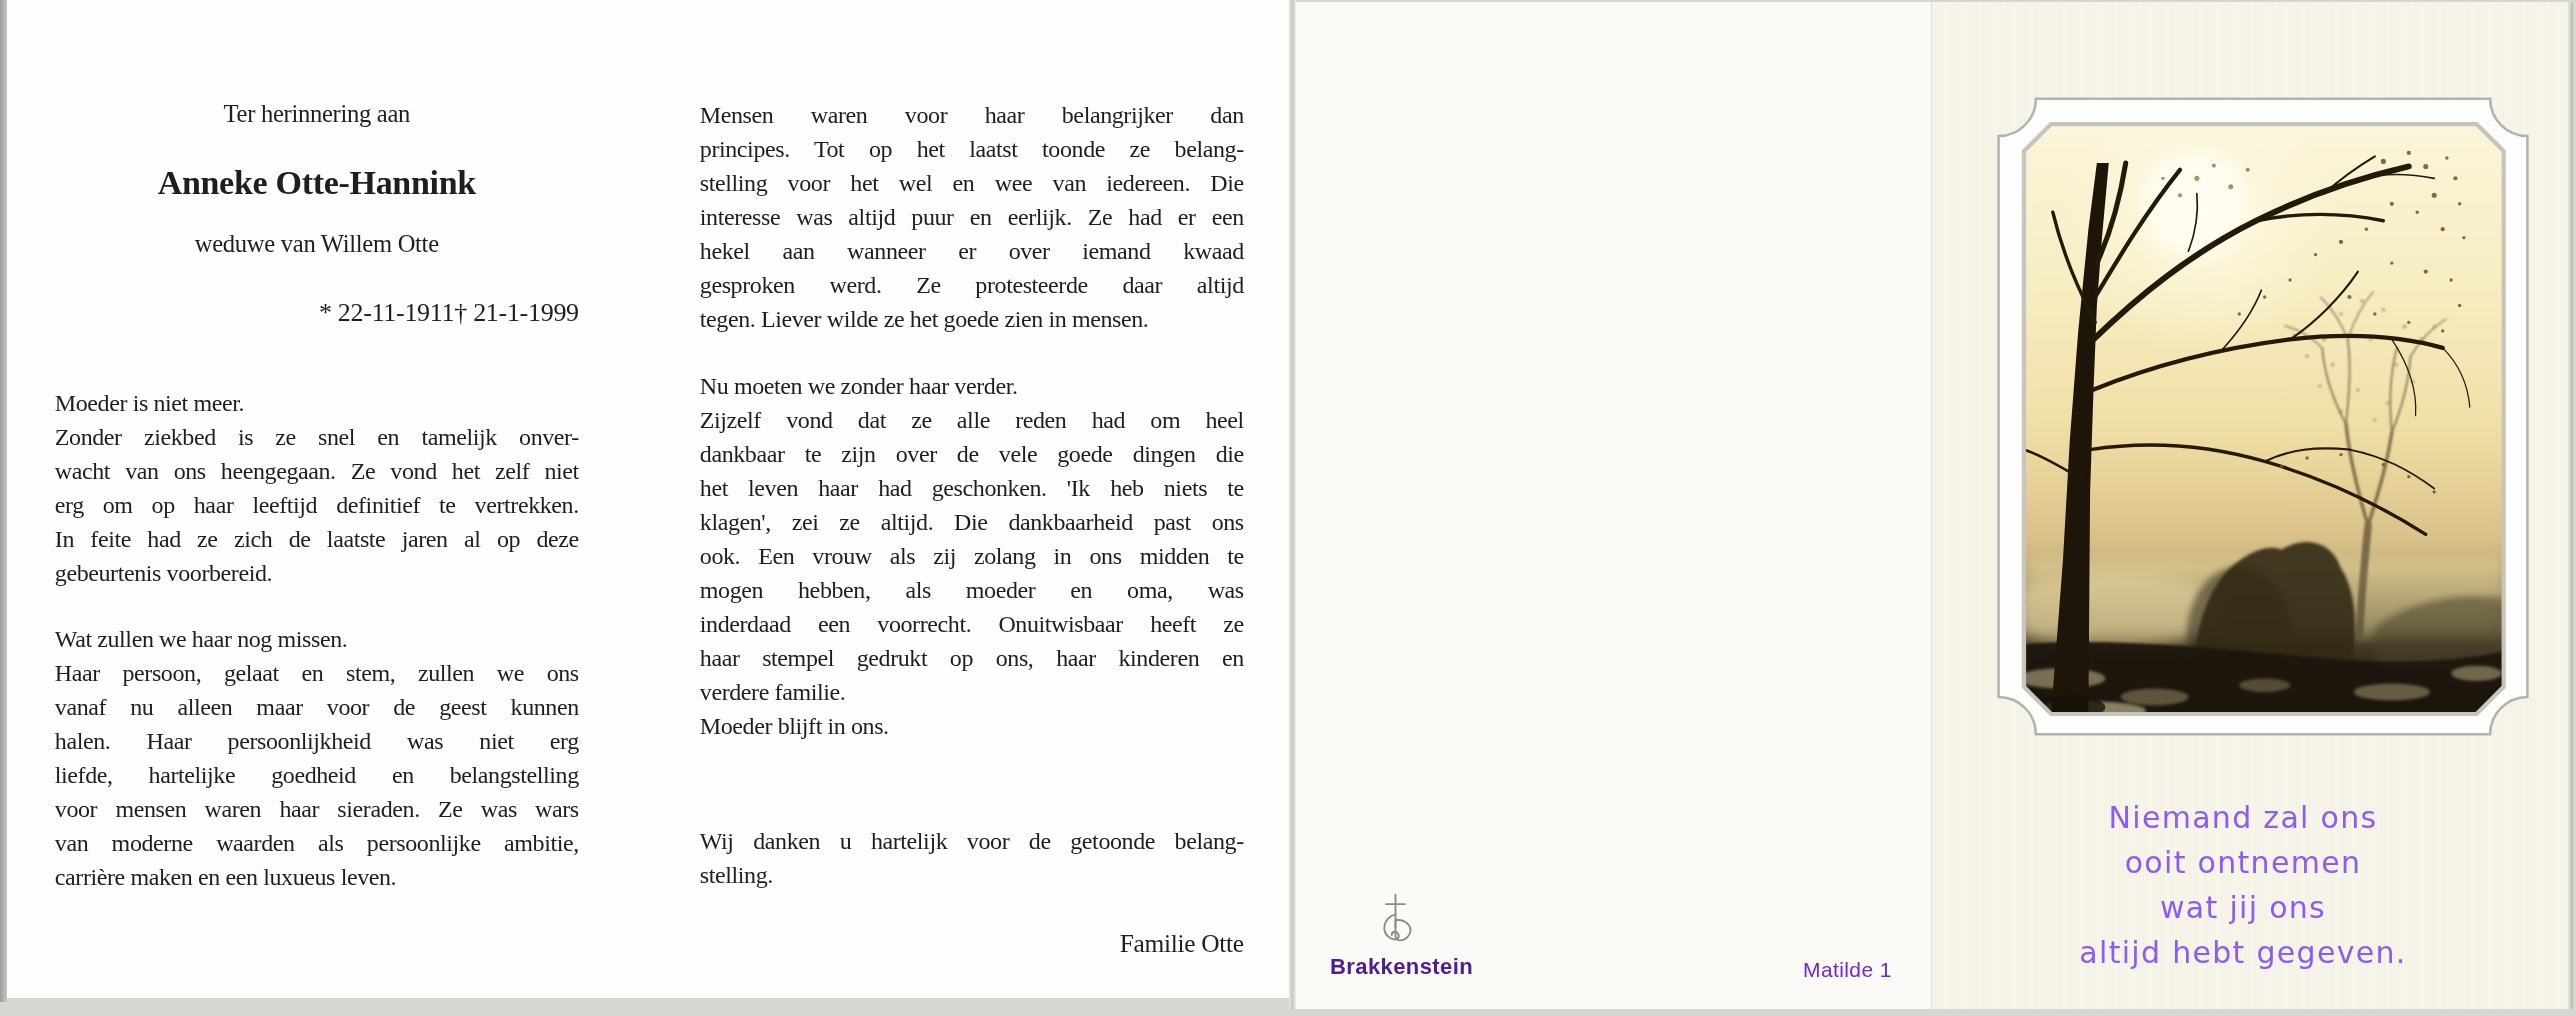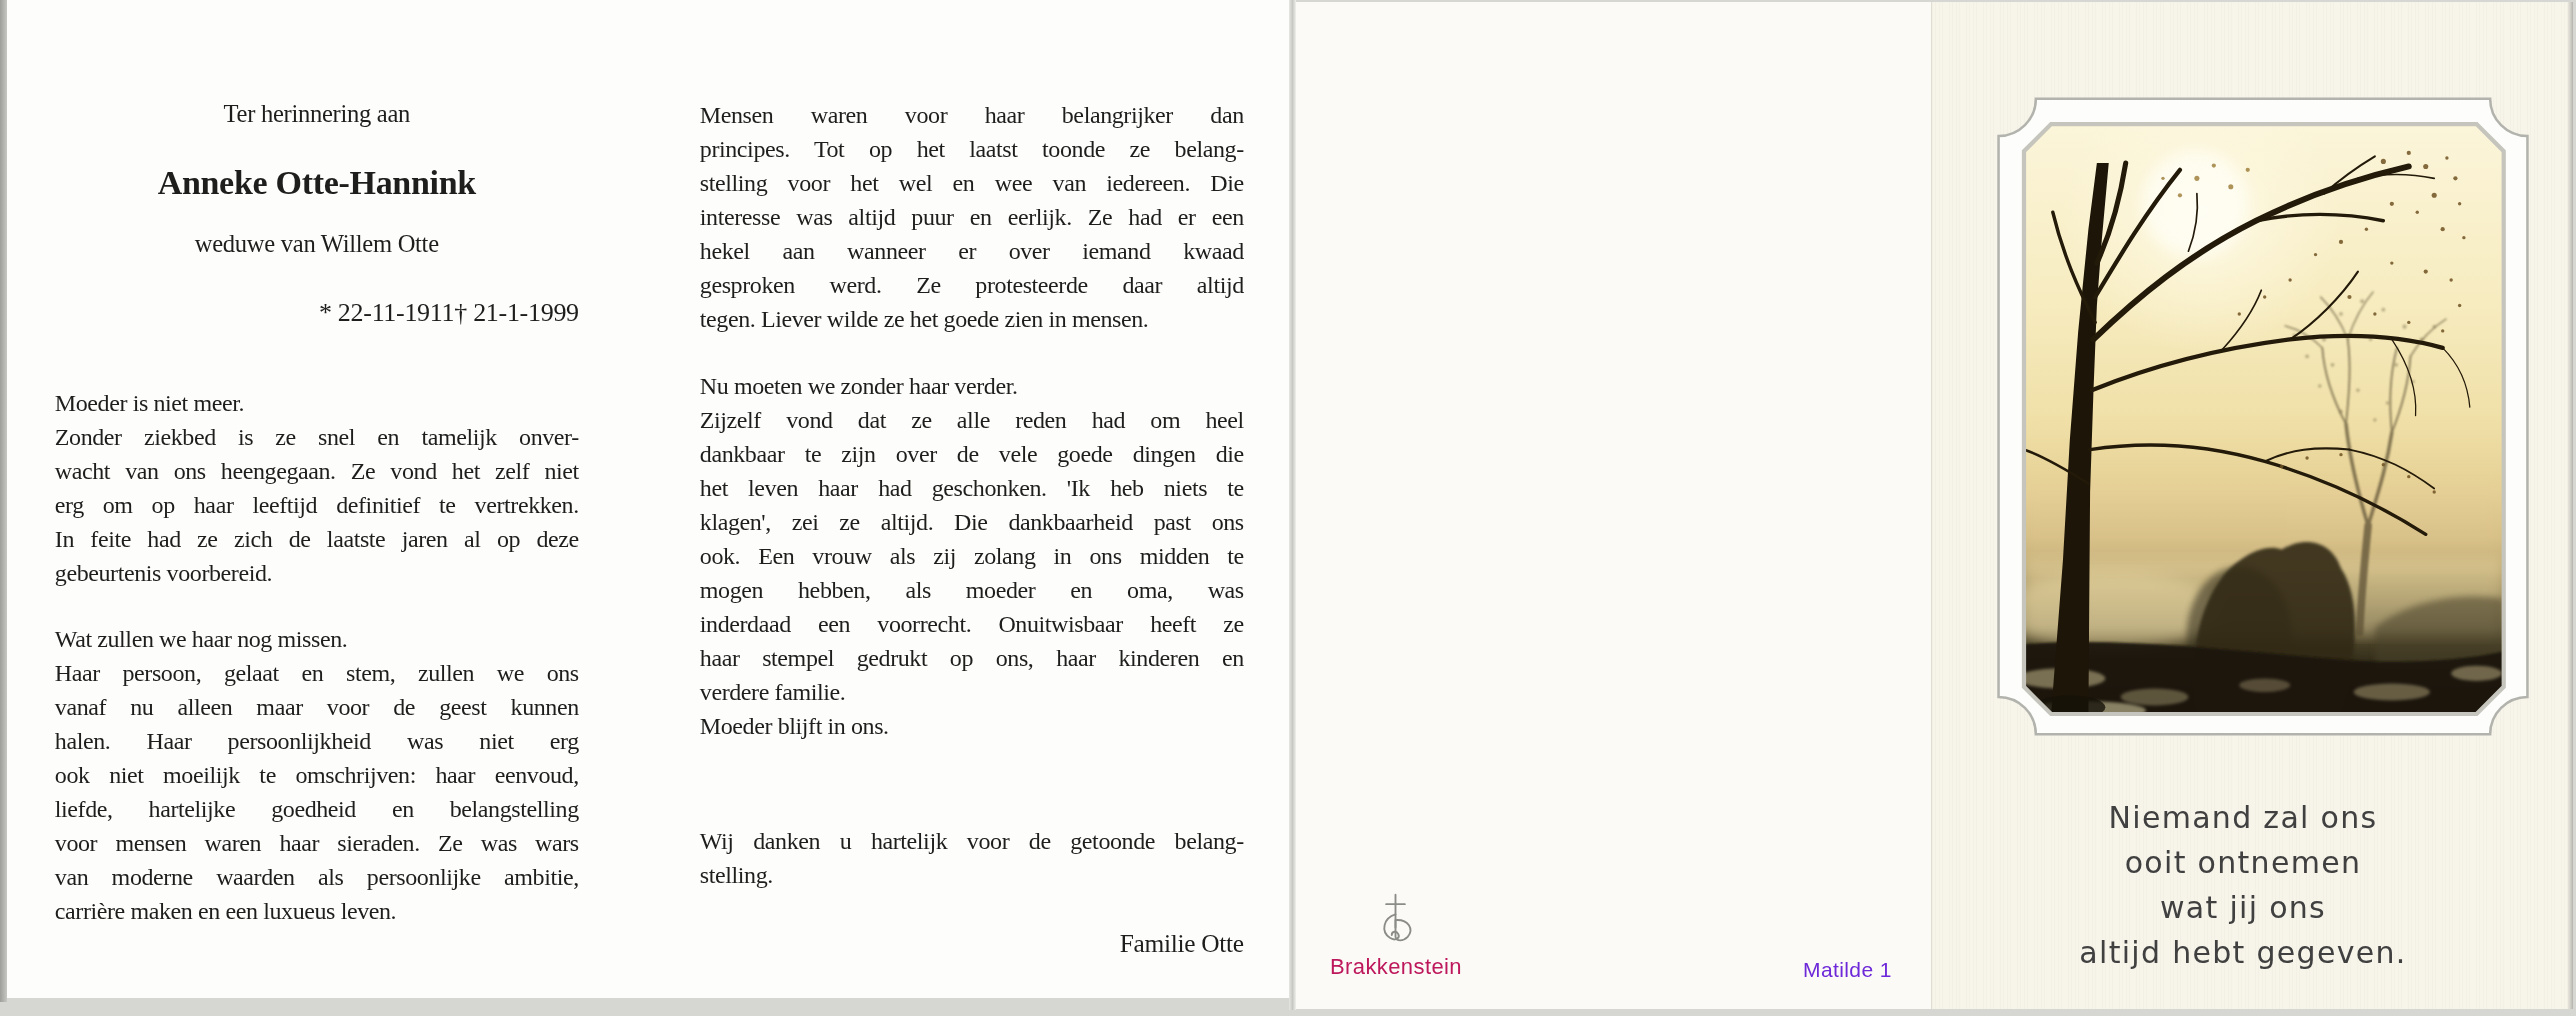--- a/index.html
+++ b/index.html
@@ -25,29 +25,29 @@
   .rel{position:absolute;top:230px;width:100%;text-align:center;font-size:24.6px;letter-spacing:-0.3px;}
   .dates{position:absolute;top:298px;width:100%;display:flex;justify-content:flex-end;font-size:26px;letter-spacing:-0.3px;}
   .para{position:absolute;width:100%;font-size:24px;line-height:34px;letter-spacing:-0.4px;}
   .p11{top:386px;} .p12{top:622px;}
   .p21{top:98px;} .p22{top:369px;} .p23{top:824px;}
   .line{width:100%;}
   .j{text-align:justify;text-align-last:justify;}
   .sig{position:absolute;top:929px;width:100%;text-align:right;font-size:25.4px;letter-spacing:-0.3px;}
 
   .logo{position:absolute;left:75px;top:890px;width:49px;height:58px;}
-  .publisher{position:absolute;left:34px;top:952px;width:136px;text-align:left;
-        font-family:"Liberation Sans",sans-serif;font-size:22px;color:#be185d;letter-spacing:0.4px;}
+  .publisher{position:absolute;left:34px;top:952px;width:136px;text-align:right;
+        font-family:"Liberation Sans",sans-serif;font-size:22px;color:#4c1d95;letter-spacing:0.4px;font-weight:bold;}
   .model{position:absolute;left:507px;top:956px;font-family:"Liberation Sans",sans-serif;
         font-size:21px;color:#6d28d9;letter-spacing:0.4px;}
 
   .photo-frame{position:absolute;left:689px;top:83px;}
   .quote{position:absolute;left:676px;top:793px;width:542px;text-align:center;
         font-family:"DejaVu Sans",sans-serif;font-size:30px;line-height:45px;
-        color:#404040;letter-spacing:1.3px;}
+        color:#8b5cf6;letter-spacing:1.3px;}
 </style>
 </head>
 <body>
 
 <div class="scan">
   <div class="edge-left"></div>
 
   <div class="page-left">
     <div class="col col1">
       <div class="memline">Ter herinnering aan</div>
@@ -63,21 +63,20 @@
         <div class="line j">wacht van ons heengegaan. Ze vond het zelf niet</div>
         <div class="line j">erg om op haar leeftijd definitief te vertrekken.</div>
         <div class="line j">In feite had ze zich de laatste jaren al op deze</div>
         <div class="line">gebeurtenis voorbereid.</div>
       </div>
       <div class="para p12">
         <div class="line">Wat zullen we haar nog missen.</div>
         <div class="line j">Haar persoon, gelaat en stem, zullen we ons</div>
         <div class="line j">vanaf nu alleen maar voor de geest kunnen</div>
         <div class="line j">halen. Haar persoonlijkheid was niet erg</div>
-        <div class="line j">ook niet moeilijk te omschrijven: haar eenvoud,</div>
         <div class="line j">liefde, hartelijke goedheid en belangstelling</div>
         <div class="line j">voor mensen waren haar sieraden. Ze was wars</div>
         <div class="line j">van moderne waarden als persoonlijke ambitie,</div>
         <div class="line">carrière maken en een luxueus leven.</div>
       </div>
     </div>
 
     <div class="col col2">
       <div class="para p21">
         <div class="line j">Mensen waren voor haar belangrijker dan</div>

